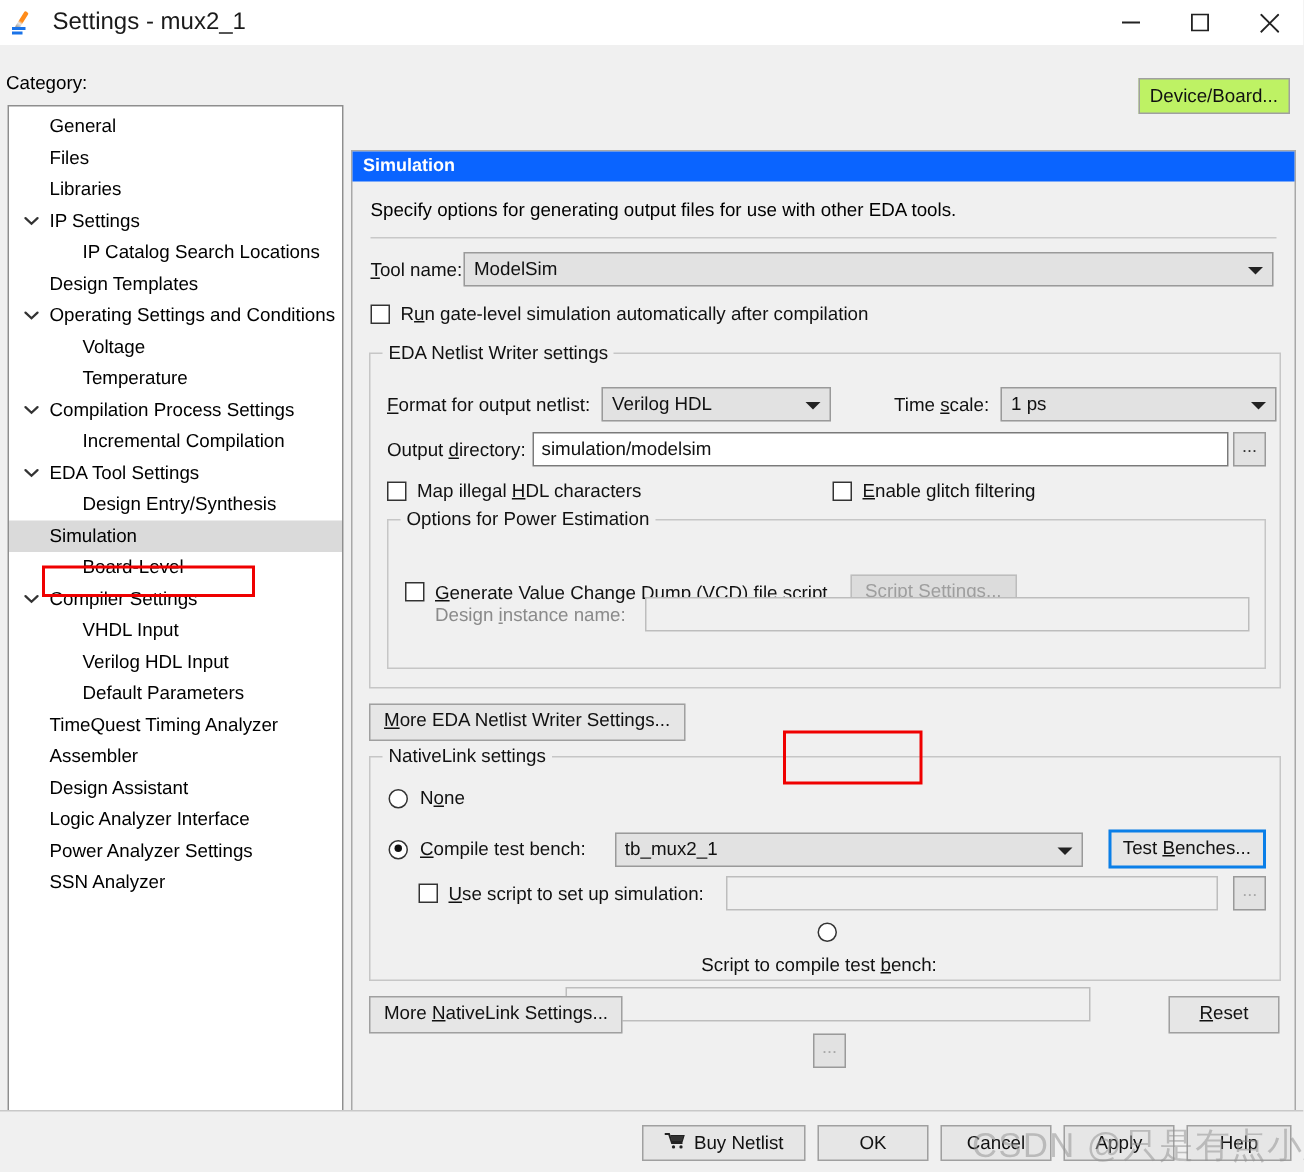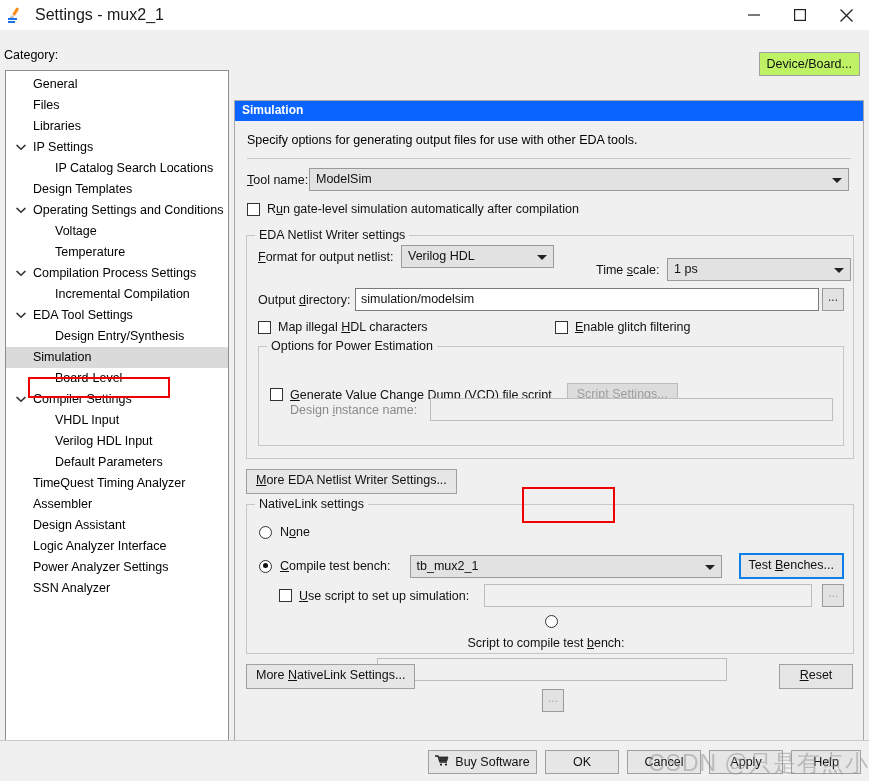--- a/index.html
+++ b/index.html
@@ -319,21 +319,21 @@
     </div>
 
     <div class="row" style="position:absolute; left:12px; top:101px; gap:7px;">
       <span class="checkbox"></span>
       <span class="lbl-txt">R<u class="acc">u</u>n gate-level simulation automatically after compilation</span>
     </div>
 
     <div class="groupbox" style="left:11px; top:134px; width:608px; height:224px;">
       <div class="gb-title">EDA Netlist Writer settings</div>
 
-      <div class="row" style="position:absolute; left:11px; top:9px;">
+      <div class="row" style="position:absolute; left:11px; top:22px;">
         <div class="lbl-txt" style="width:143px;"><u class="acc">F</u>ormat for output netlist:</div>
         <div class="combo" style="width:153px;">
           <span>Verilog HDL</span>
           <span class="caret"></span>
         </div>
       </div>
       <div class="row" style="position:absolute; left:349px; top:22px;">
         <div class="lbl-txt" style="width:71px;">Time <u class="acc">s</u>cale:</div>
         <div class="combo" style="width:184px;">
           <span>1 ps</span>
@@ -424,21 +424,21 @@
   <div class="btnbar">
     <div class="b" style="left:428px; width:109px;">
       <span class="cart">
         <svg width="14" height="11" viewBox="0 0 14 11">
           <path d="M0 1 h3 l2 6 h7" fill="none" stroke="#222" stroke-width="1.3"></path>
           <path d="M4 2 h9 l-1.2 4 h-7" fill="#333" stroke="#222" stroke-width="0.8"></path>
           <circle cx="6" cy="9.6" r="1.1" fill="#222"></circle>
           <circle cx="11" cy="9.6" r="1.1" fill="#222"></circle>
         </svg>
       </span>
-      <span>Buy Software</span>
+      <span>Buy Netlist</span>
     </div>
     <div class="b" style="left:545px; width:74px;">OK</div>
     <div class="b" style="left:627px; width:74px;">Cancel</div>
     <div class="b" style="left:709px; width:74px;">Apply</div>
     <div class="b" style="left:791px; width:70px;">Help</div>
   </div>
 
 </div>
 
 <div class="watermark">CSDN @只是有点小怂</div>

